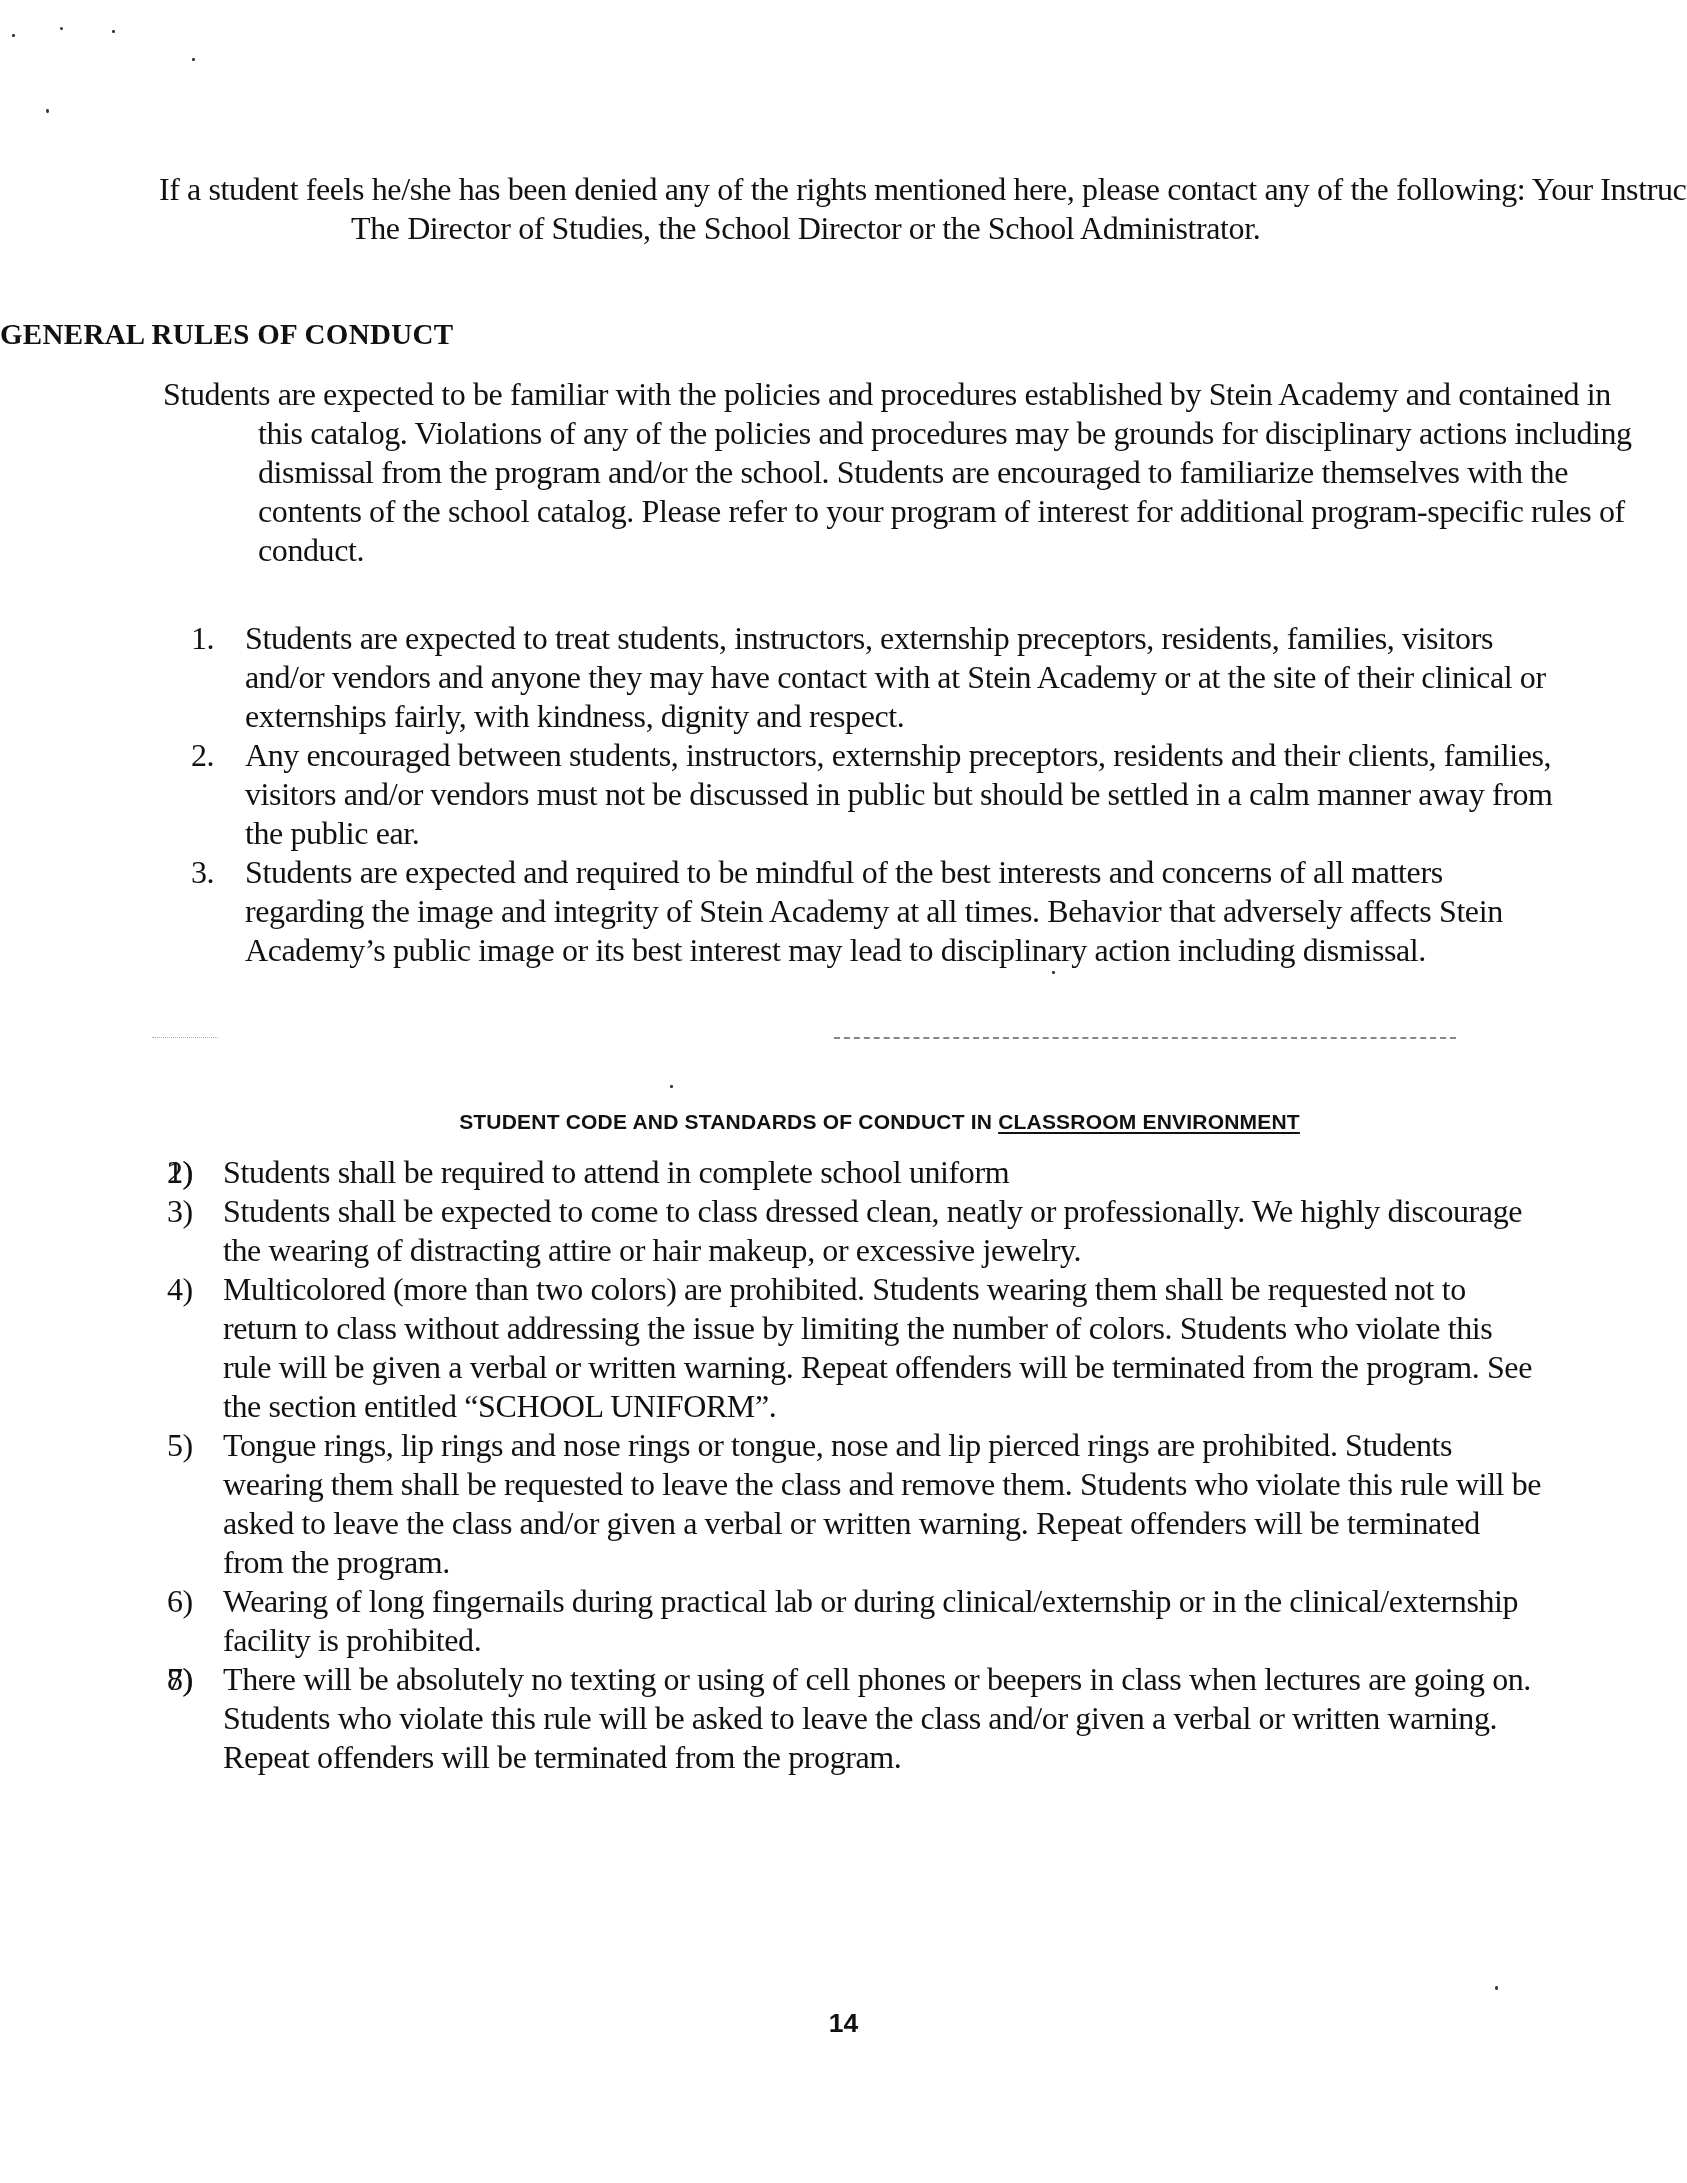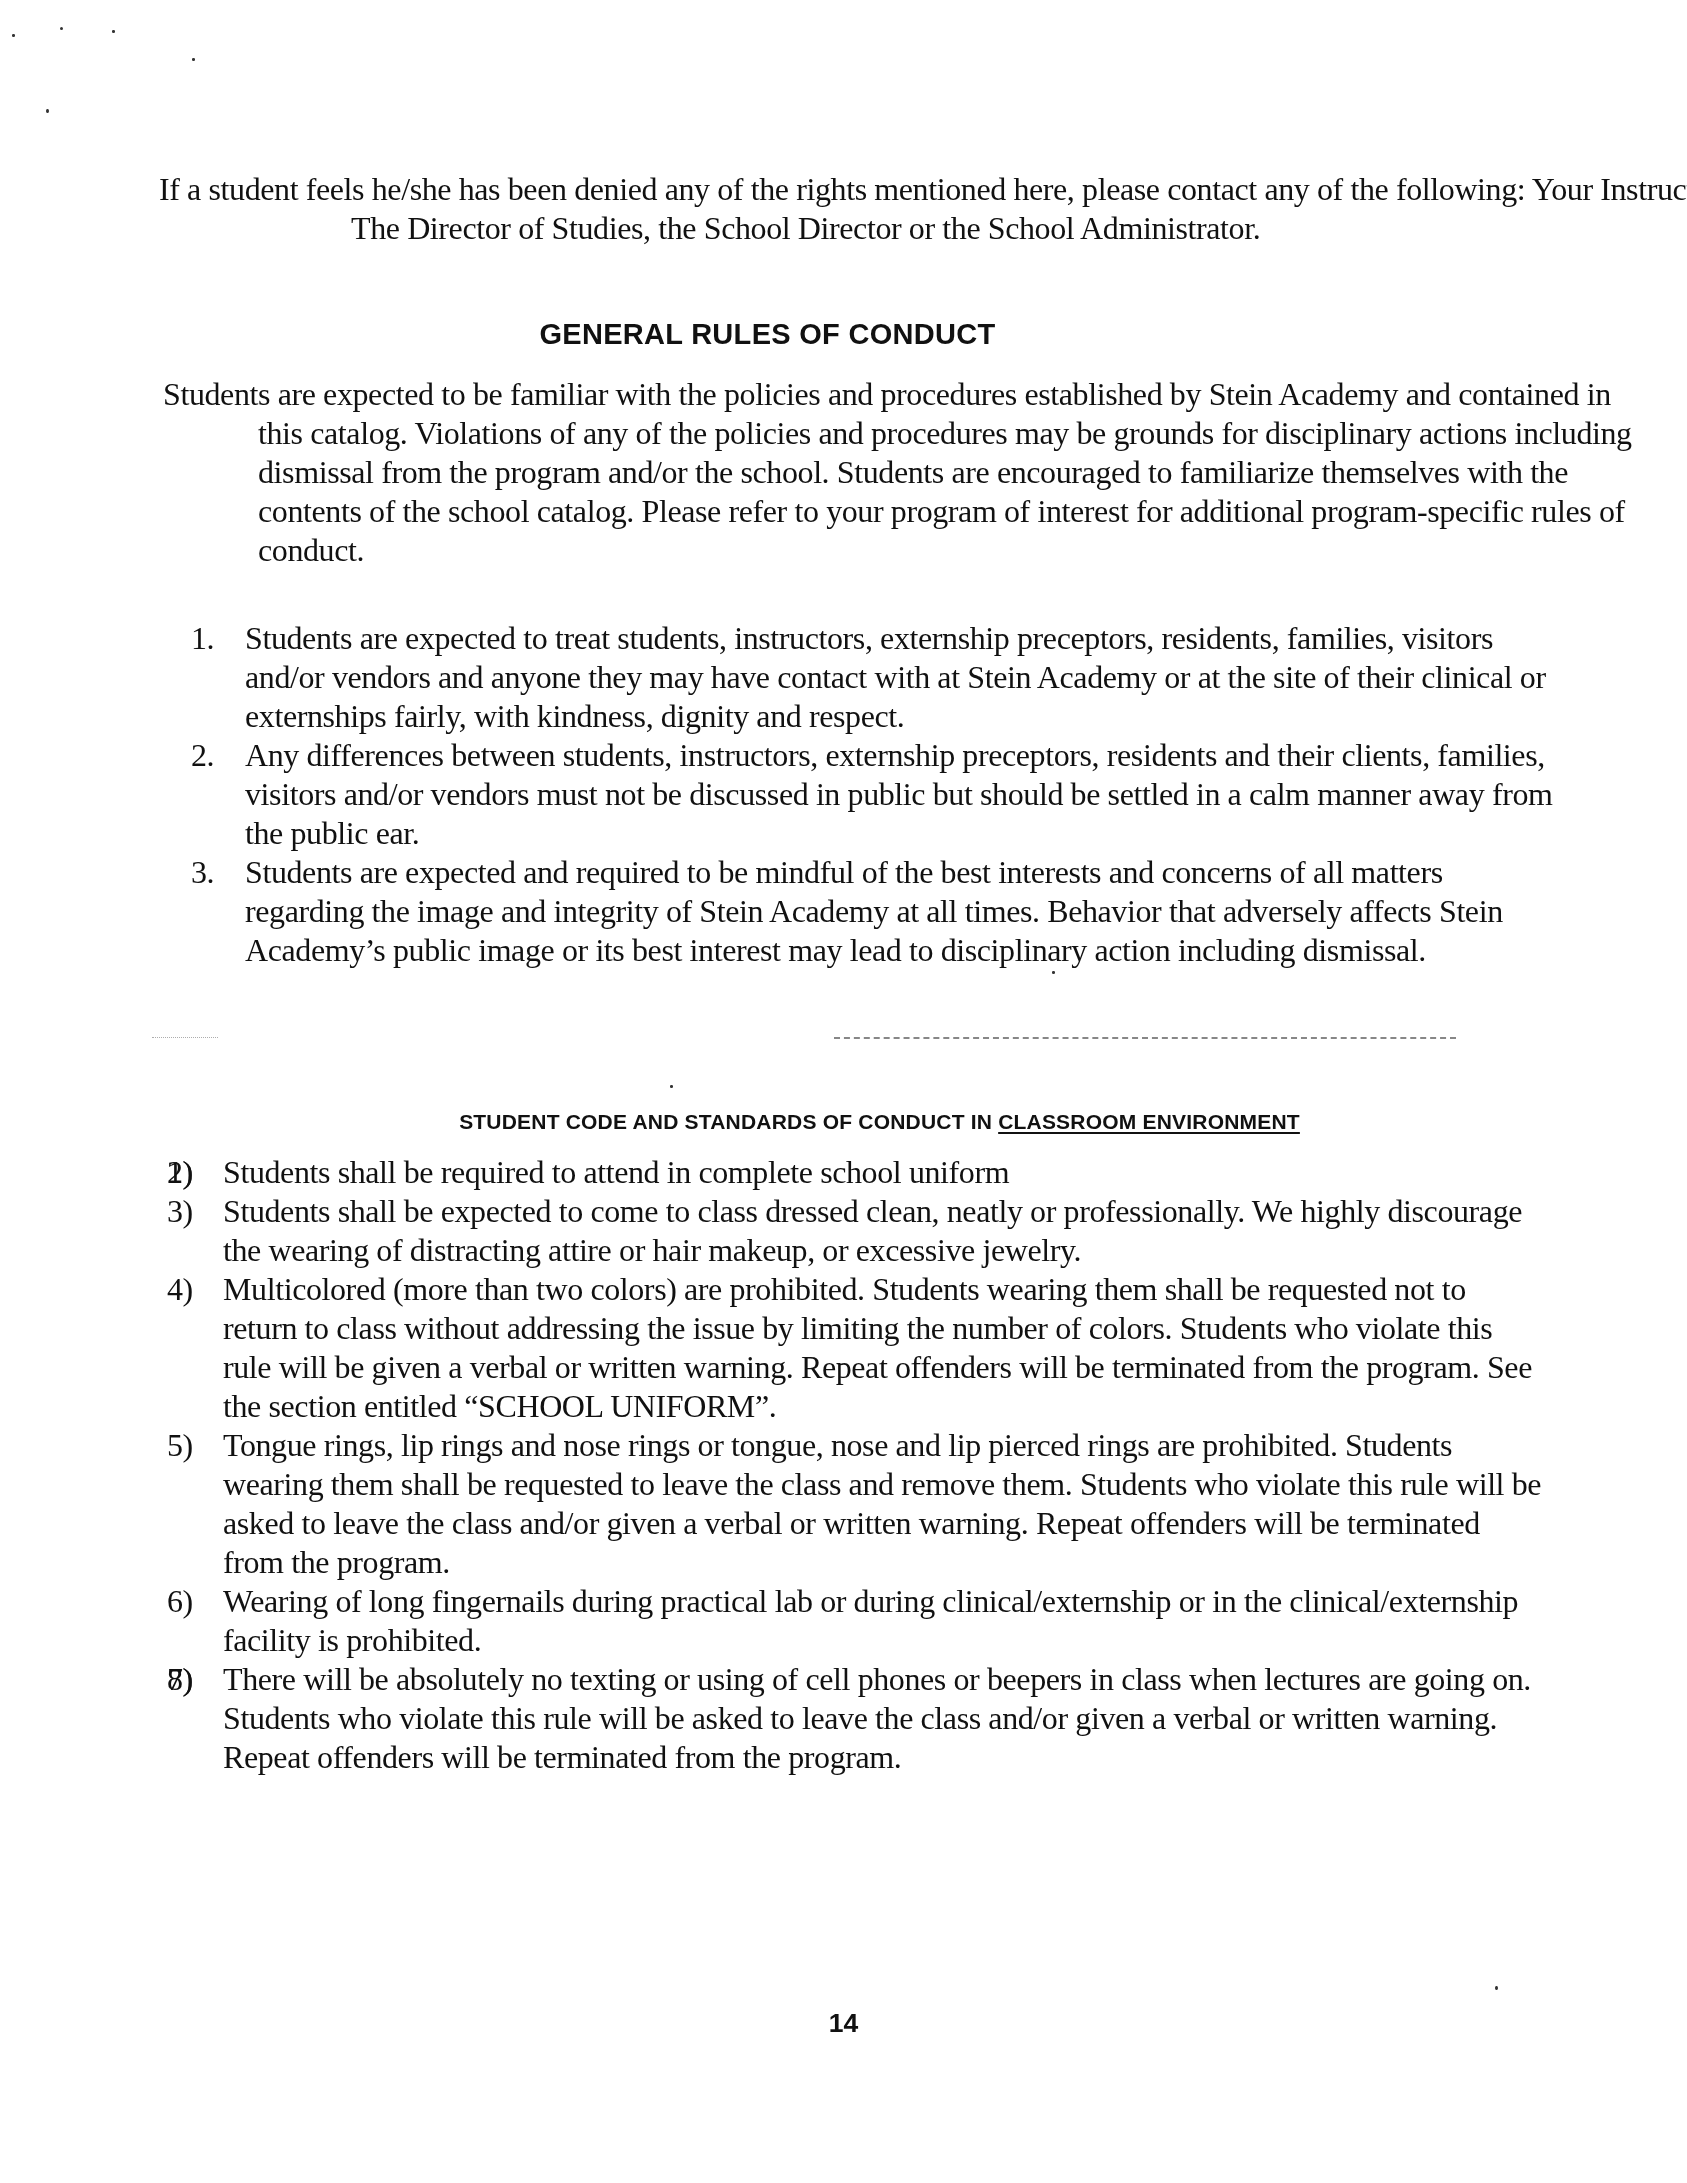--- a/index.html
+++ b/index.html
@@ -33,22 +33,21 @@
       top: 138px;
       width: 1376px;
       padding-left: 192px;
       text-indent: -192px;
     }
     .heading-main {
       position: absolute;
       left: 0;
       width: 1535px;
       top: 299px;
-      text-align: center;
-      font-family: Liberation Sans, sans-serif;
+      font-family: Liberation Serif, serif;
       font-weight: bold;
       font-size: 29px;
       letter-spacing: 0.3px;
     }
     .general-para {
       left: 163px;
       top: 343px;
       width: 1396px;
       padding-left: 95px;
       text-indent: -95px;
@@ -152,21 +151,21 @@
 
   <p class="hanging body-text general-para">Students are expected to be familiar with the policies and procedures established by Stein Academy and contained in this catalog. Violations of any of the policies and procedures may be grounds for disciplinary actions including dismissal from the program and/or the school. Students are encouraged to familiarize themselves with the contents of the school catalog. Please refer to your program of interest for additional program-specific rules of conduct.</p>
 
   <ol class="num-list body-text list-general">
     <li>
       <span class="marker">1.</span>
       <span>Students are expected to treat students, instructors, externship preceptors, residents, families, visitors and/or vendors and anyone they may have contact with at Stein Academy or at the site of their clinical or externships fairly, with kindness, dignity and respect.</span>
     </li>
     <li>
       <span class="marker">2.</span>
-      <span>Any differences between students, instructors, externship preceptors, residents and their clients, families, visitors and/or vendors must not be discussed in public but should be settled in a calm manner away from the public ear.</span>
+      <span>Any encouraged between students, instructors, externship preceptors, residents and their clients, families, visitors and/or vendors must not be discussed in public but should be settled in a calm manner away from the public ear.</span>
     </li>
     <li>
       <span class="marker">3.</span>
       <span>Students are expected and required to be mindful of the best interests and concerns of all matters regarding the image and integrity of Stein Academy at all times. Behavior that adversely affects Stein Academy’s public image or its best interest may lead to disciplinary action including dismissal.</span>
     </li>
   </ol>
 
   <div class="dash-rule-left"></div>
   <div class="dash-rule"></div>
 

